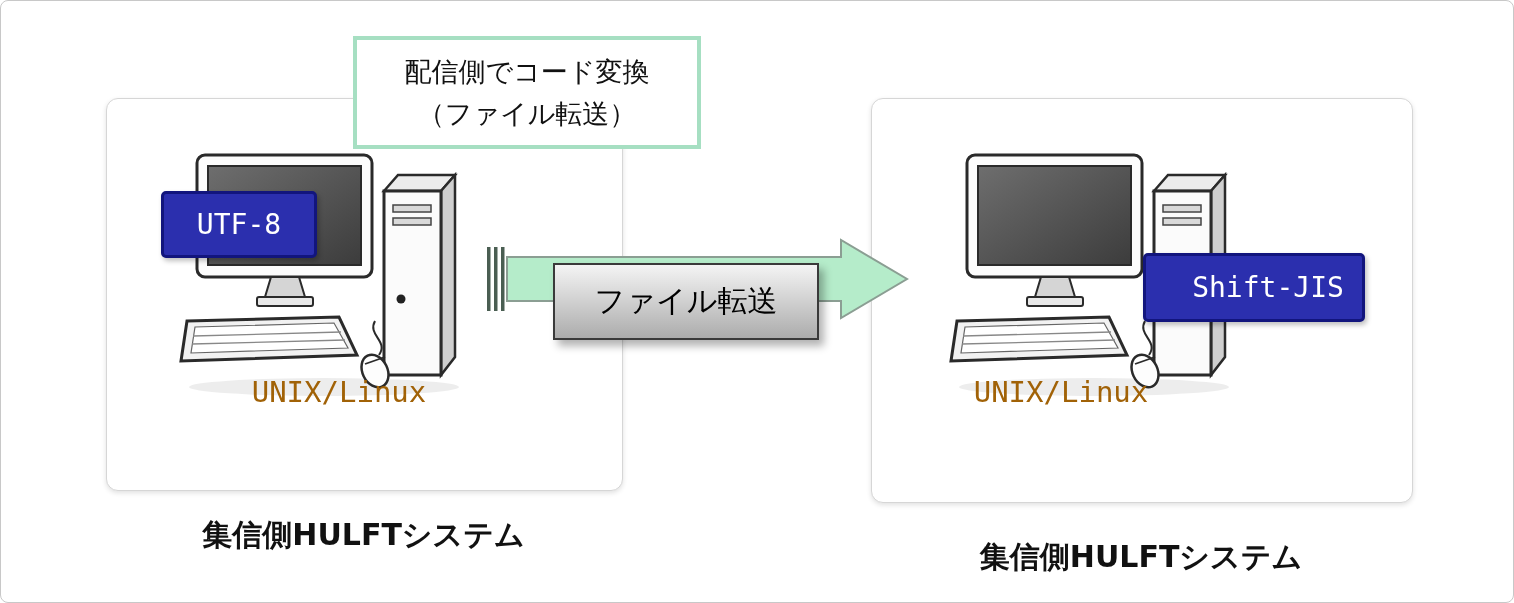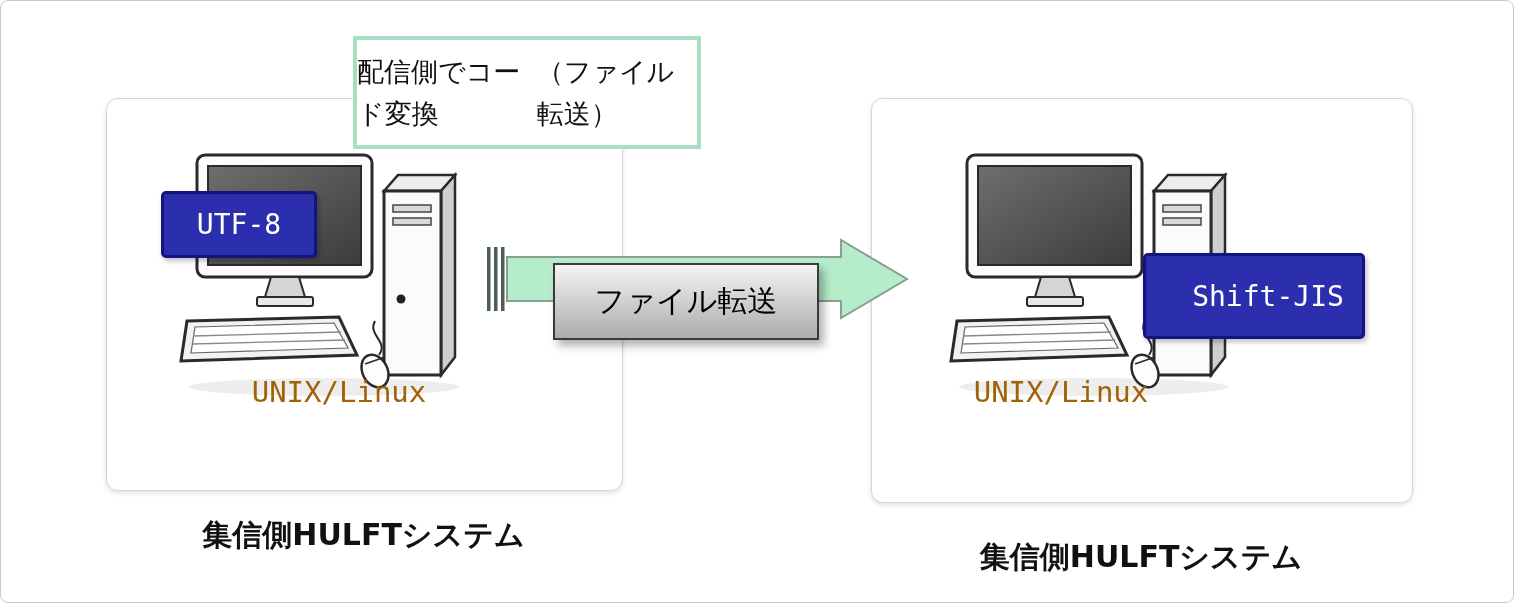--- a/index.html
+++ b/index.html
@@ -32,21 +32,21 @@
   }
   .panel-left{left:105px;top:97px;width:515px;height:391px;}
   .panel-right{left:870px;top:97px;width:540px;height:403px;}
 
   .callout{
     position:absolute;
     left:352px;top:35px;width:348px;height:113px;
     background:#ffffff;
     border:4px solid var(--callout-border);
     box-sizing:border-box;
-    display:flex;flex-direction:row;align-items:center;justify-content:center;
+    display:flex;flex-direction:column;align-items:center;justify-content:center;
     font-size:27px;line-height:1.55;color:#111111;
     z-index:3;
   }
 
   .computer{position:absolute;z-index:1;}
   .computer-left{left:178px;top:148px;}
   .computer-right{left:948px;top:148px;}
 
   .badge{
     position:absolute;
@@ -55,21 +55,21 @@
     border-radius:5px;
     color:#ffffff;
     font-family:"DejaVu Sans Mono", monospace;
     font-size:28px;
     display:flex;align-items:center;justify-content:center;
     box-shadow:2px 3px 5px rgba(0,0,0,0.25);
     z-index:4;
     box-sizing:border-box;
   }
   .badge-left{left:160px;top:190px;width:156px;height:67px;}
-  .badge-right{left:1142px;top:252px;width:222px;height:86px;padding-left:28px;}
+  .badge-right{left:1142px;top:252px;width:222px;height:69px;padding-left:28px;}
 
   .oslabel{
     position:absolute;
     font-family:"DejaVu Sans Mono", monospace;
     font-size:29px;color:#a16207;
     text-align:center;
     z-index:2;
   }
   .oslabel-left{left:188px;top:374px;width:300px;}
   .oslabel-right{left:920px;top:374px;width:280px;}

